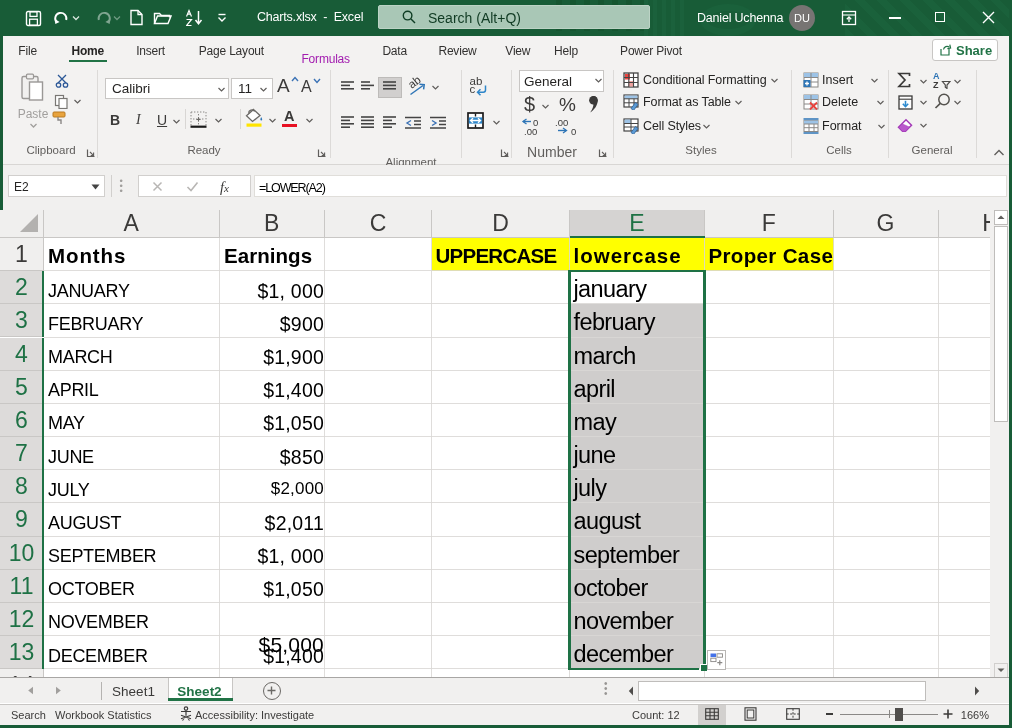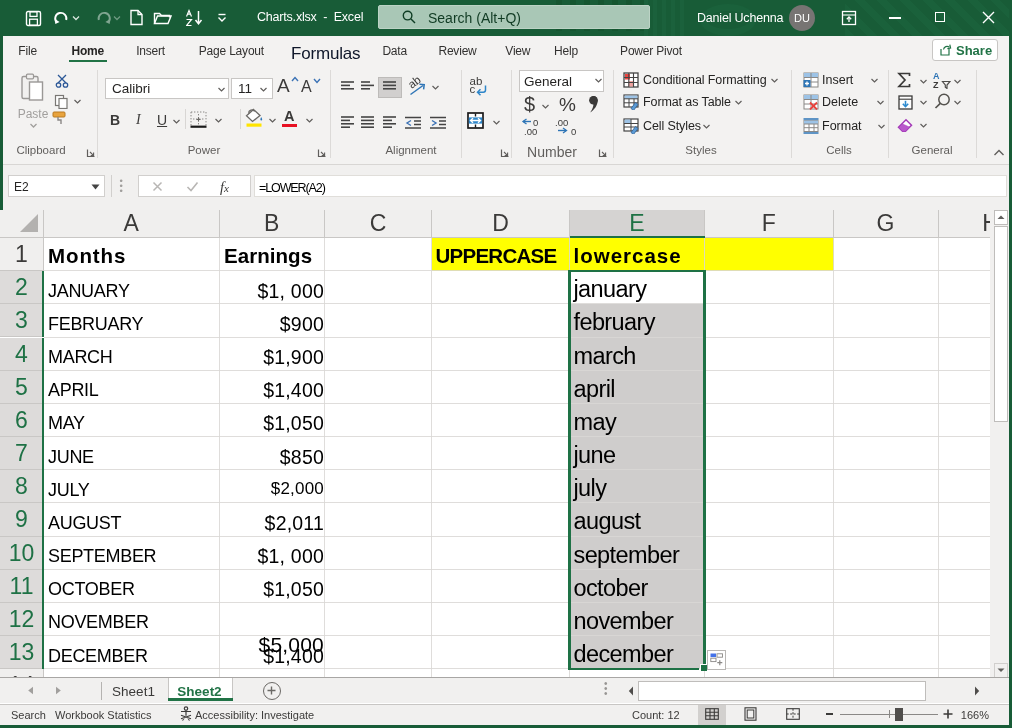--- a/index.html
+++ b/index.html
@@ -94,21 +94,21 @@
 <div style="position:absolute;left:982px;top:11px;width:13px;height:13px">
     <svg width="13" height="13" viewBox="0 0 13 13">
       <path d="M1 1 L12 12 M12 1 L1 12" stroke="#fff" stroke-width="1.4"></path>
     </svg>
   </div>
 <div style="position:absolute;left:0;top:36px;width:1012px;height:28px;background:#f3f2f1"></div>
 <div class="tx" style="left:27.6px;top:44px;transform:translateX(-50%);font-size:12px;letter-spacing:-0.2px;font-weight:400;color:#323130">File</div>
 <div class="tx" style="left:87.7px;top:44px;transform:translateX(-50%);font-size:12px;letter-spacing:-0.2px;font-weight:700;color:#252423">Home</div>
 <div class="tx" style="left:150.6px;top:44px;transform:translateX(-50%);font-size:12px;letter-spacing:-0.2px;font-weight:400;color:#323130">Insert</div>
 <div class="tx" style="left:231.4px;top:44px;transform:translateX(-50%);font-size:12px;letter-spacing:-0.2px;font-weight:400;color:#323130">Page Layout</div>
-<div class="tx" style="left:325.7px;top:44px;transform:translateX(-50%);font-size:17px;letter-spacing:-0.2px;font-weight:400;color:#0f172a">Formulas</div>
+<div class="tx" style="left:325.7px;top:52px;transform:translateX(-50%);font-size:12px;letter-spacing:-0.2px;font-weight:400;color:#a21caf">Formulas</div>
 <div class="tx" style="left:394.7px;top:44px;transform:translateX(-50%);font-size:12px;letter-spacing:-0.2px;font-weight:400;color:#323130">Data</div>
 <div class="tx" style="left:457.5px;top:44px;transform:translateX(-50%);font-size:12px;letter-spacing:-0.2px;font-weight:400;color:#323130">Review</div>
 <div class="tx" style="left:517.8px;top:44px;transform:translateX(-50%);font-size:12px;letter-spacing:-0.2px;font-weight:400;color:#323130">View</div>
 <div class="tx" style="left:566.0px;top:44px;transform:translateX(-50%);font-size:12px;letter-spacing:-0.2px;font-weight:400;color:#323130">Help</div>
 <div class="tx" style="left:651.0px;top:44px;transform:translateX(-50%);font-size:12px;letter-spacing:-0.2px;font-weight:400;color:#323130">Power Pivot</div>
 <div style="position:absolute;left:69px;top:59.7px;width:38px;height:2.7px;background:#217346"></div>
 <div style="position:absolute;left:932px;top:39px;width:66px;height:22px;background:#fff;border:1px solid #c8c6c4;border-radius:3px;box-sizing:border-box"></div>
 <div style="position:absolute;left:939px;top:43px;width:14px;height:14px">
     <svg width="14" height="14" viewBox="0 0 14 14">
       <path d="M2 6 v6 h8 v-6" fill="none" stroke="#217346" stroke-width="1.2"></path>
@@ -119,23 +119,23 @@
 <div class="tx" style="left:956px;top:43px;font-size:13px;font-weight:700;color:#217346">Share</div>
 <div style="position:absolute;left:0;top:64px;width:1012px;height:101px;background:#f3f2f1;border-bottom:1px solid #d8d6d4;box-sizing:border-box"></div>
 <div style="position:absolute;left:96.5px;top:70px;width:1px;height:88px;background:#dcdad8"></div>
 <div style="position:absolute;left:329.5px;top:70px;width:1px;height:88px;background:#dcdad8"></div>
 <div style="position:absolute;left:460.5px;top:70px;width:1px;height:88px;background:#dcdad8"></div>
 <div style="position:absolute;left:511.0px;top:70px;width:1px;height:88px;background:#dcdad8"></div>
 <div style="position:absolute;left:613.0px;top:70px;width:1px;height:88px;background:#dcdad8"></div>
 <div style="position:absolute;left:791.0px;top:70px;width:1px;height:88px;background:#dcdad8"></div>
 <div style="position:absolute;left:888.0px;top:70px;width:1px;height:88px;background:#dcdad8"></div>
 <div style="position:absolute;left:975.5px;top:70px;width:1px;height:88px;background:#dcdad8"></div>
-<div class="tx" style="left:41px;top:144px;transform:translateX(-50%);font-size:11.5px;color:#605e5c">Clipboard</div>
-<div class="tx" style="left:204px;top:144px;transform:translateX(-50%);font-size:11.5px;color:#605e5c">Power</div>
-<div class="tx" style="left:411px;top:144px;transform:translateX(-50%);font-size:11.5px;color:#605e5c">Alignment</div>
+<div class="tx" style="left:51px;top:144px;transform:translateX(-50%);font-size:11.5px;color:#605e5c">Clipboard</div>
+<div class="tx" style="left:204px;top:144px;transform:translateX(-50%);font-size:11.5px;color:#605e5c">Ready</div>
+<div class="tx" style="left:411px;top:156px;transform:translateX(-50%);font-size:11.5px;color:#605e5c">Alignment</div>
 <div class="tx" style="left:552px;top:144px;transform:translateX(-50%);font-size:14px;color:#605e5c">Number</div>
 <div class="tx" style="left:701px;top:144px;transform:translateX(-50%);font-size:11.5px;color:#605e5c">Styles</div>
 <div class="tx" style="left:839px;top:144px;transform:translateX(-50%);font-size:11.5px;color:#605e5c">Cells</div>
 <div class="tx" style="left:932px;top:144px;transform:translateX(-50%);font-size:11.5px;color:#605e5c">General</div>
 <div style="position:absolute;left:86.0px;top:148px">
     <svg width="10" height="10" viewBox="0 0 10 10">
       <path d="M1.5 1.5 v7 h7" fill="none" stroke="#605e5c" stroke-width="1.2"></path>
       <path d="M4 4 l3.4 3.4 M7.6 4.6 v2.9 h-2.9" fill="none" stroke="#605e5c" stroke-width="1.1"></path>
     </svg>
   </div>
@@ -623,20 +623,21 @@
     <div style="position:absolute;left:44.0px;top:292.4px;width:945.5px;height:1px;background:#d9d7d5;opacity:0.85"></div>
     <div style="position:absolute;left:44.0px;top:325.5px;width:945.5px;height:1px;background:#d9d7d5;opacity:0.85"></div>
     <div style="position:absolute;left:44.0px;top:358.7px;width:945.5px;height:1px;background:#d9d7d5;opacity:0.85"></div>
     <div style="position:absolute;left:44.0px;top:391.9px;width:945.5px;height:1px;background:#d9d7d5;opacity:0.85"></div>
     <div style="position:absolute;left:44.0px;top:425.0px;width:945.5px;height:1px;background:#d9d7d5;opacity:0.85"></div>
     <div style="position:absolute;left:44.0px;top:458.2px;width:945.5px;height:1px;background:#d9d7d5;opacity:0.85"></div>
     <div style="position:absolute;left:48.0px;top:33.5px;font-size:20.5px;font-weight:700;letter-spacing:0.90px;color:#000">Months</div>
     <div style="position:absolute;left:224.0px;top:33.5px;font-size:20.5px;font-weight:700;letter-spacing:0.05px;color:#000">Earnings</div>
     <div style="position:absolute;left:435.5px;top:33.5px;font-size:20.5px;font-weight:700;letter-spacing:-0.75px;color:#000">UPPERCASE</div>
     <div style="position:absolute;left:573.5px;top:33.5px;font-size:20.5px;font-weight:700;letter-spacing:1.00px;color:#000">lowercase</div>
+    <div style="position:absolute;left:708.5px;top:33.5px;font-size:20.5px;font-weight:700;letter-spacing:0.35px;color:#000">Proper Case</div>
     <div style="position:absolute;left:48.0px;top:70.7px;font-size:18px;font-weight:400;color:#000;white-space:nowrap;letter-spacing:-0.3px">JANUARY</div>
     <div style="position:absolute;right:665.5px;top:69.7px;font-size:19.5px;letter-spacing:0.2px;color:#000">$1, 000</div>
     <div style="position:absolute;left:573.5px;top:68.2px;font-size:23.5px;letter-spacing:-0.6px;color:#000;line-height:23px">january</div>
     <div style="position:absolute;left:48.0px;top:103.8px;font-size:18px;font-weight:400;color:#000;white-space:nowrap;letter-spacing:-0.3px">FEBRUARY</div>
     <div style="position:absolute;right:665.5px;top:102.8px;font-size:19.5px;letter-spacing:0.2px;color:#000">$900</div>
     <div style="position:absolute;left:573.5px;top:101.3px;font-size:23.5px;letter-spacing:-0.6px;color:#000;line-height:23px">february</div>
     <div style="position:absolute;left:48.0px;top:137.0px;font-size:18px;font-weight:400;color:#000;white-space:nowrap;letter-spacing:-0.3px">MARCH</div>
     <div style="position:absolute;right:665.5px;top:136.0px;font-size:19.5px;letter-spacing:0.2px;color:#000">$1,900</div>
     <div style="position:absolute;left:573.5px;top:134.5px;font-size:23.5px;letter-spacing:-0.6px;color:#000;line-height:23px">march</div>
     <div style="position:absolute;left:48.0px;top:170.2px;font-size:18px;font-weight:400;color:#000;white-space:nowrap;letter-spacing:-0.3px">APRIL</div>

